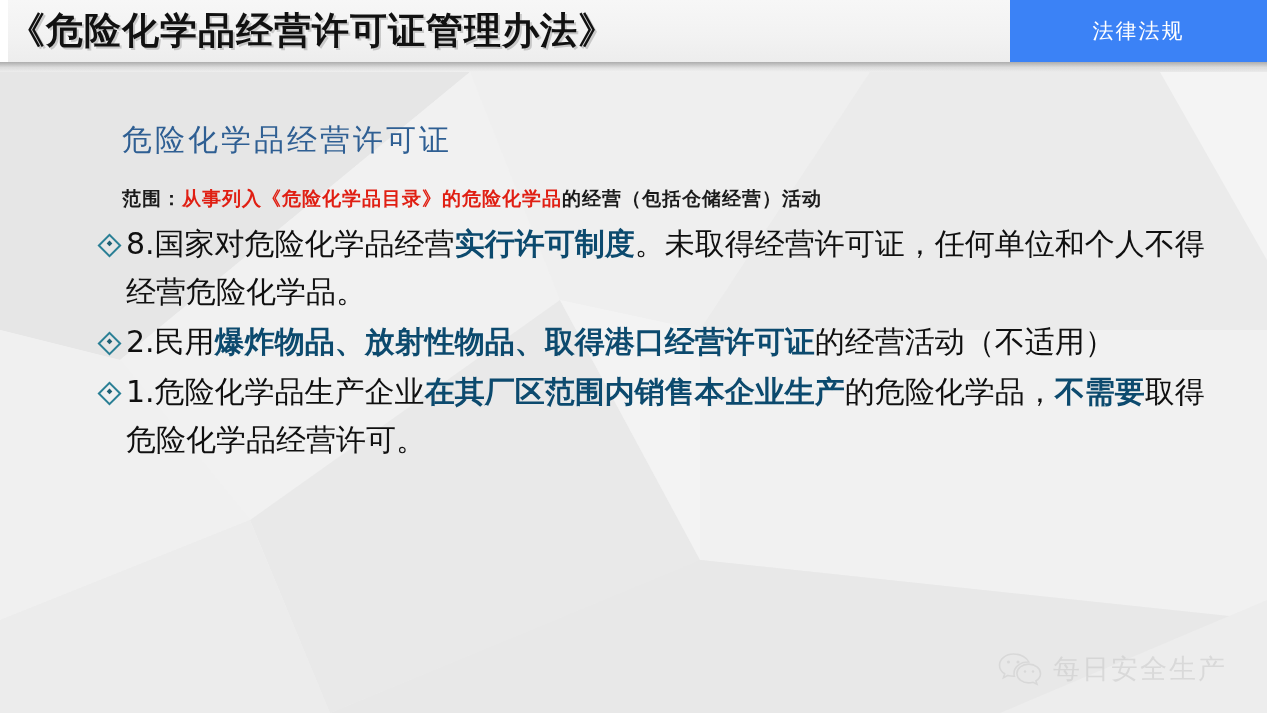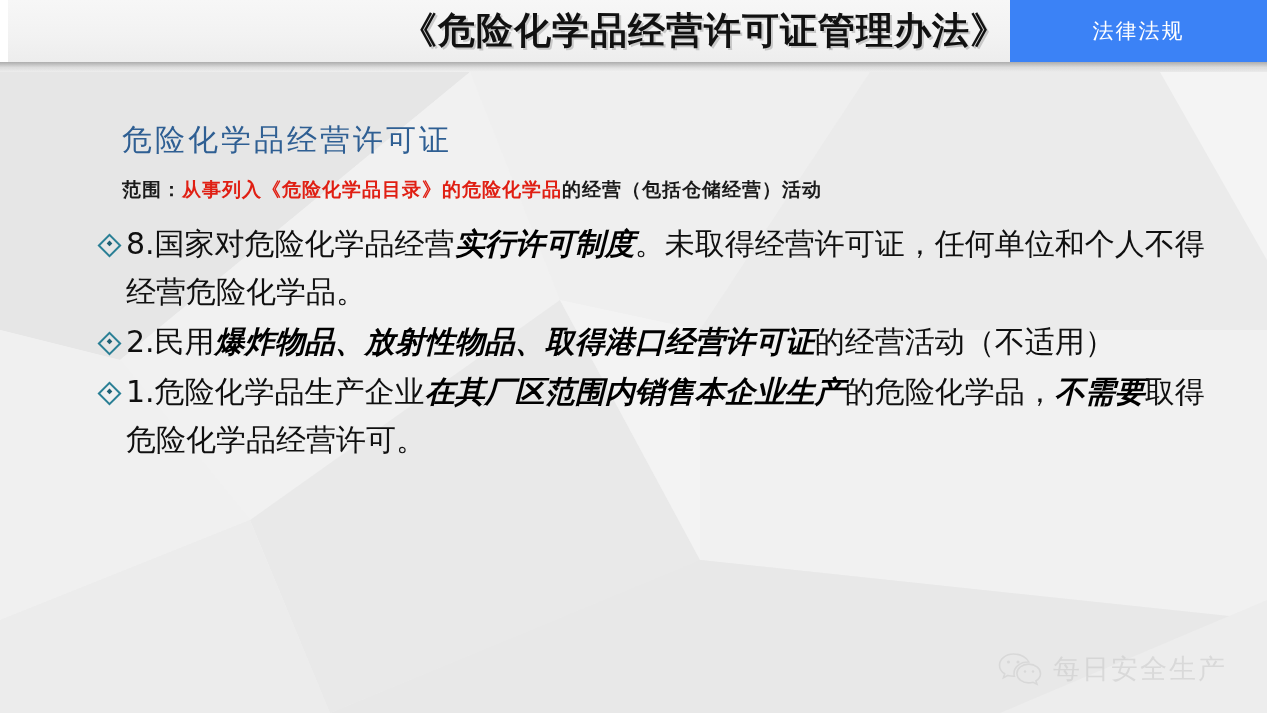--- a/index.html
+++ b/index.html
@@ -58,21 +58,21 @@
     height: 62px;
     background: #ffffff;
   }
   .header-title {
     position: absolute;
     left: 8px;
     top: 0;
     width: 1000px;
     height: 80px;
     line-height: 62px;
-    text-align: right;
+    text-align: left;
     font-family: "DejaVu Sans", "Liberation Sans", sans-serif;
     font-size: 37px;
     font-weight: bold;
     color: #111111;
     letter-spacing: 1px;
     text-shadow: 2px 2px 0 rgba(150,150,150,0.45);
     white-space: nowrap;
   }
   .header-badge {
     position: absolute;
@@ -113,21 +113,21 @@
     font-family: "DejaVu Serif", "Liberation Serif", serif;
     font-size: 30px;
     color: #2f5f93;
     letter-spacing: 3px;
     white-space: nowrap;
   }
 
   .scope-line {
     position: absolute;
     left: 122px;
-    top: 105px;
+    top: 114px;
     font-family: "DejaVu Serif", "Liberation Serif", serif;
     font-weight: bold;
     font-size: 19px;
     color: #1a1a1a;
     letter-spacing: 1px;
     white-space: nowrap;
   }
   .scope-line .red { color: #e01f13; }
 
   .bullets {
@@ -166,23 +166,22 @@
   }
   .bullet-text {
     flex: 1 1 auto;
     font-family: "DejaVu Sans", "Liberation Sans", sans-serif;
     font-size: 30px;
     line-height: 48px;
     color: #101010;
     letter-spacing: 0px;
   }
   .bullet-text .red {
-    color: #000000;
+    color: #0c4a6e;
     font-weight: bold;
-    font-style: italic;
   }
 
   
   .watermark {
     position: absolute;
     right: 40px;
     bottom: 26px;
     z-index: 4;
     display: flex;
     align-items: center;

